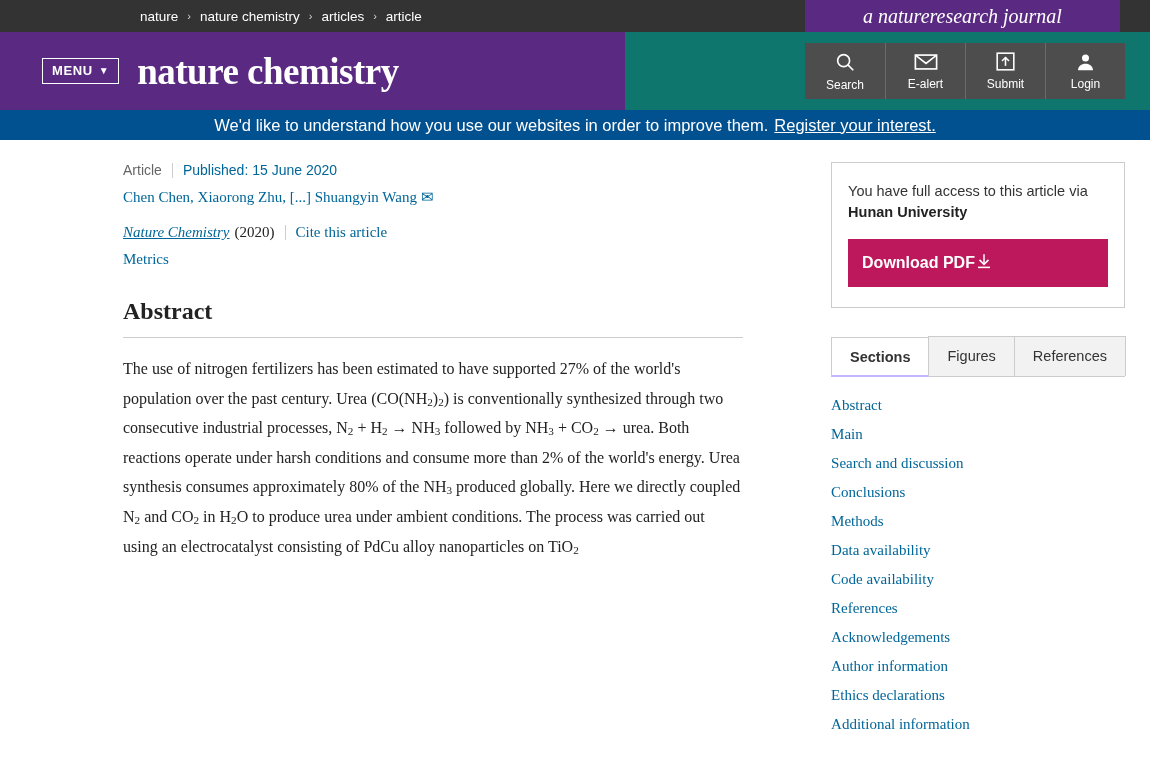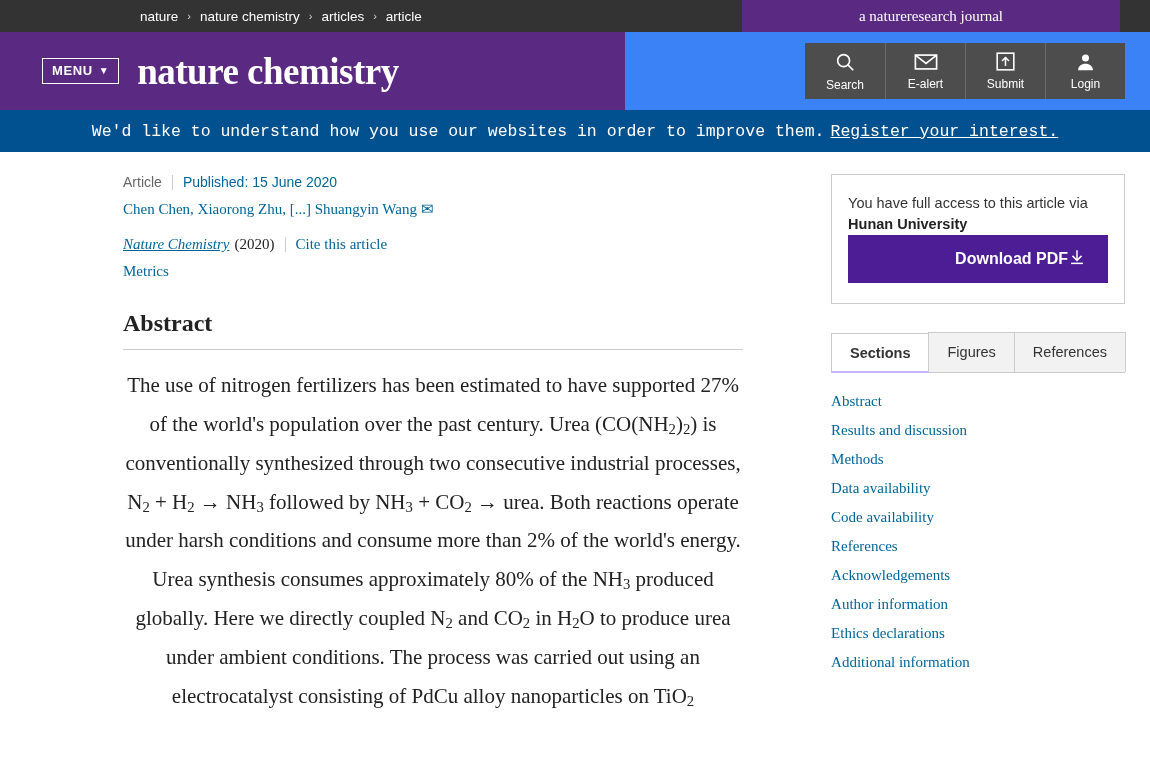--- a/index.html
+++ b/index.html
@@ -35,35 +35,36 @@
   .breadcrumb .sep {
     margin: 0 9px;
     font-size: 11px;
     color: #d9d9d9;
   }
   .journal-flag {
     position: absolute;
     right: 30px;
     top: 0;
     height: 32px;
-    width: 378px;
+    width: 315px;
     background: #5a2a82;
     color: #ffffff;
     display: flex;
     align-items: center;
     justify-content: center;
     font-family: "Liberation Serif", serif;
-    font-size: 15px;
+    font-size: 20px;
+    font-style: italic;
   }
 
   
   .masthead {
     position: relative;
     height: 78px;
-    background: #3b82f6;
+    background: #0f766e;
     display: flex;
     align-items: stretch;
   }
   .masthead-left {
     width: 625px;
     background: #5a2a82;
     display: flex;
     align-items: center;
   }
   .menu-btn {
@@ -111,27 +112,27 @@
     gap: 5px;
     cursor: pointer;
     font-size: 12px;
     margin: 11px 0;
   }
   .util:first-child { border-left: none; text-align: center; }
   .util svg { display: block; }
 
   
   .notice {
-    height: 42px;
+    height: 30px;
     background: #01508f;
     color: #ffffff;
     display: flex;
     align-items: center;
     justify-content: center;
-    font-family: Liberation Mono, monospace;
+    font-family: Liberation Sans, sans-serif;
     font-size: 16.5px;
   }
   .notice a {
     color: #ffffff;
     text-decoration: underline;
     margin-left: 6px;
   }
 
   
   .page {
@@ -225,56 +226,56 @@
     font-size: 24px;
     color: #222222;
     margin: 0 0 6px 0;
     padding-bottom: 12px;
     border-bottom: 1px solid #cccccc;
     font-weight: bold;
   }
 
   .abstract-body {
     font-family: "Liberation Serif", serif;
-    font-size: 21px;
+    font-size: 16px;
     line-height: 1.85;
     color: #222222;
     margin-top: 16px;
-    text-align: center;
+    text-align: left;
   }
   .abstract-body sub {
     font-size: 0.7em;
     vertical-align: -0.2em;
   }
 
   
   .access-box {
     border: 1px solid #cccccc;
     padding: 18px 16px 20px 16px;
     margin-bottom: 28px;
   }
   .access-text {
     font-size: 14.5px;
     color: #333333;
     line-height: 1.45;
-    margin-bottom: 0;
+    margin-bottom: 16px;
   }
   .access-text .inst {
     display: block;
     font-weight: bold;
     color: #222222;
   }
   .pdf-btn {
-    background: #4c1d95;
+    background: #be185d;
     color: #ffffff;
     height: 48px;
     display: flex;
     align-items: center;
-    justify-content: flex-end;
-    padding: 0 22px;
+    justify-content: flex-start;
+    padding: 0 14px;
     font-size: 16px;
     font-weight: bold;
     cursor: pointer;
     border: none;
     width: 100%;
     font-family: "Liberation Sans", sans-serif;
   }
 
   .tabs {
     display: flex;
@@ -429,21 +430,23 @@
     </div>
 
     <div class="tabs">
       <div class="tab active">Sections</div>
       <div class="tab">Figures</div>
       <div class="tab">References</div>
     </div>
 
     <ul class="toc">
       <li>Abstract</li>
-      <li>Results and discussion</li>
+      <li>Main</li>
+      <li>Search and discussion</li>
+      <li>Conclusions</li>
       <li>Methods</li>
       <li>Data availability</li>
       <li>Code availability</li>
       <li>References</li>
       <li>Acknowledgements</li>
       <li>Author information</li>
       <li>Ethics declarations</li>
       <li>Additional information</li>
     </ul>
   </div>

